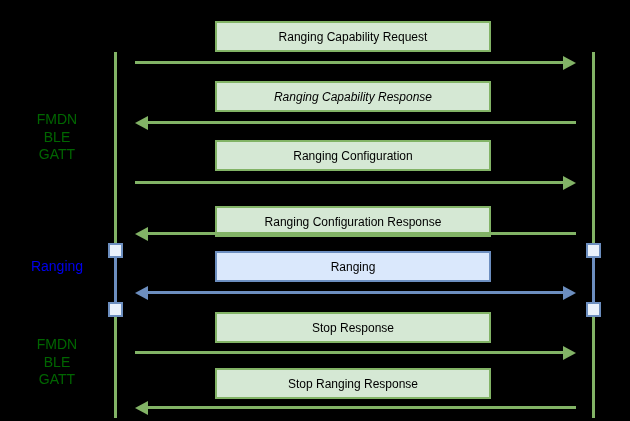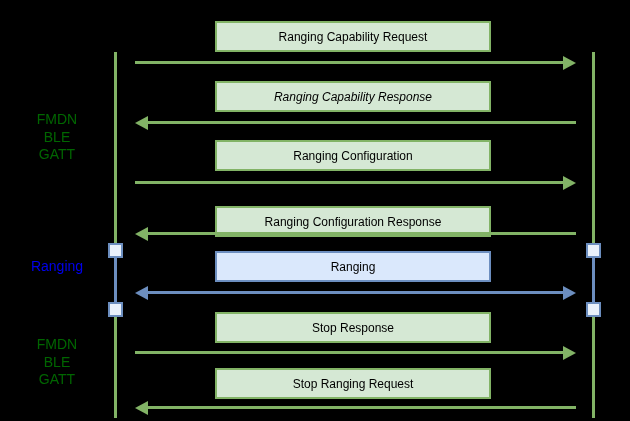--- a/index.html
+++ b/index.html
@@ -113,19 +113,19 @@
     <div class="head l"></div>
     <div class="head r"></div>
   </div>
 
   <div class="msg-box green b5">Stop Response</div>
   <div class="arrow green right a5">
     <div class="line"></div>
     <div class="head r"></div>
   </div>
 
-  <div class="msg-box green b6">Stop Ranging Request</div>
+  <div class="msg-box green b6">Stop Ranging Response</div>
   <div class="arrow green left a6">
     <div class="line"></div>
     <div class="head l"></div>
   </div>
 
 </div>
 
 </body></html>

